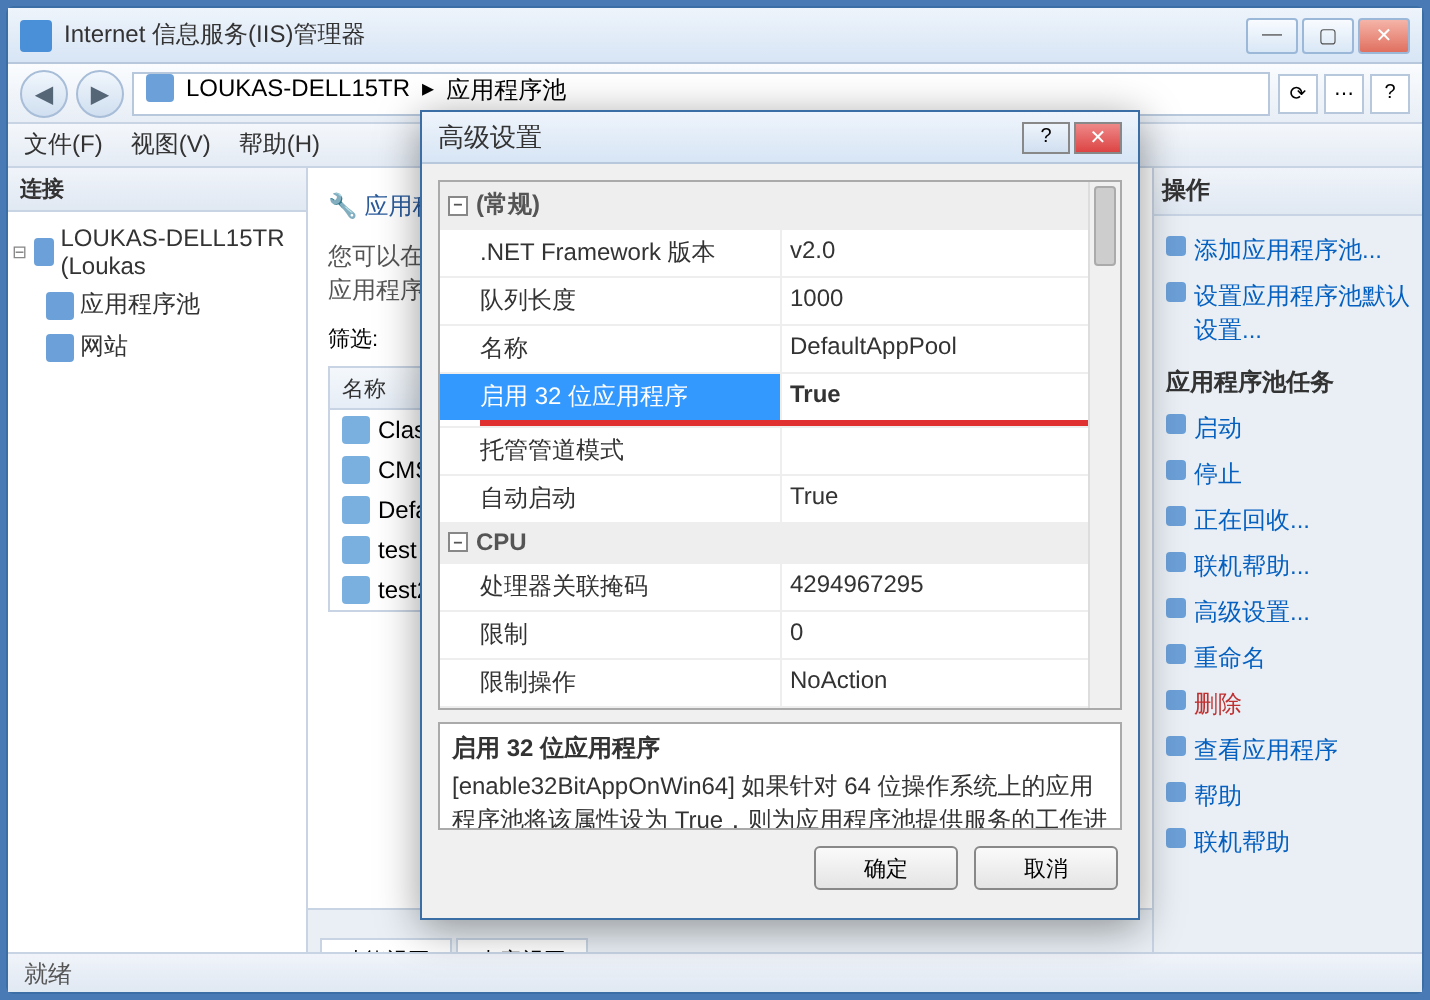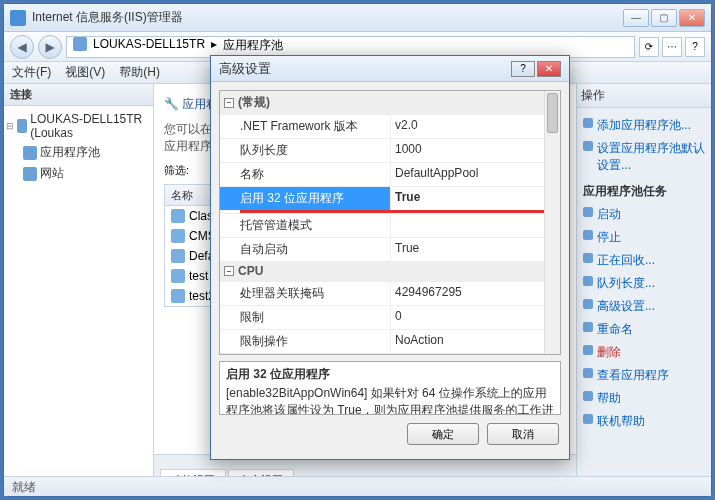--- a/index.html
+++ b/index.html
@@ -26,21 +26,21 @@
 .tree-exp{width:9px;text-align:center;color:#888;font-size:9px}
 .tree-ico{width:14px;height:14px;background:#6ca0d8;border-radius:2px}
 .main{flex:1;background:#fff;position:relative;padding:10px}
 .main-title{font-size:16px;color:#2a5a9a;margin-bottom:8px}
 .main-desc{font-size:11px;color:#555;margin-bottom:8px}
 .grid-hdr{display:flex;background:linear-gradient(#f4f8fc,#e6edf6);border:1px solid #c8d4e4;height:22px;align-items:center;padding:0 6px;font-size:11px;color:#333;width:90px}
 .grid-body{border:1px solid #c8d4e4;border-top:none;width:90px}
 .grid-row{display:flex;align-items:center;padding:3px 6px;gap:4px;font-size:11px}
 .grid-ico{width:14px;height:14px;background:#7ab0e0;border-radius:2px}
 .actions{width:135px;background:#e9eff5;border-left:1px solid #c8d4e4;padding:6px;font-size:11px;color:#0560c0}
-.act-hdr{font-weight:normal;color:#333;background:linear-gradient(#f0f4fa,#e0e8f2);padding:3px 4px;margin:-6px -6px 6px -6px;border-bottom:1px solid #c8d4e4}
+.act-hdr{font-weight:bold;color:#333;background:linear-gradient(#f0f4fa,#e0e8f2);padding:3px 4px;margin:-6px -6px 6px -6px;border-bottom:1px solid #c8d4e4}
 .act-sub{font-weight:bold;color:#333;margin:6px 0 3px 0}
 .act-item{padding:3px 0 3px 14px;cursor:pointer;position:relative}
 .act-item::before{content:"";position:absolute;left:0;top:4px;width:10px;height:10px;background:#6ca0d8;border-radius:2px}
 .act-item.del{color:#c03030}
 .statusbar{height:20px;background:linear-gradient(#f0f4fa,#e0e8f2);border-top:1px solid #c8d4e4;padding:0 8px;display:flex;align-items:flex-end;font-size:11px;color:#555}
 .tabs{position:absolute;bottom:0;left:0;right:0;height:22px;background:#e9eff5;border-top:1px solid #c8d4e4;display:flex;padding:0 6px;gap:2px}
 .tab{padding:3px 10px;background:#fff;border:1px solid #c8d4e4;border-bottom:none;font-size:11px;margin-top:14px}
 
 .dialog{position:absolute;top:55px;left:210px;width:360px;height:405px;background:#f0f0f0;border:1px solid #3a6ea5;box-shadow:0 4px 20px rgba(0,0,0,0.4);display:flex;flex-direction:column}
 .dlg-title{height:26px;background:linear-gradient(#eef4fb,#d7e5f5);display:flex;align-items:center;padding:0 8px;border-bottom:1px solid #b8c8dc}
@@ -164,21 +164,21 @@
     </div>
 
     <div class="actions">
       <div class="act-hdr">操作</div>
       <div class="act-item">添加应用程序池...</div>
       <div class="act-item">设置应用程序池默认设置...</div>
       <div class="act-sub">应用程序池任务</div>
       <div class="act-item">启动</div>
       <div class="act-item">停止</div>
       <div class="act-item">正在回收...</div>
-      <div class="act-item">队列长度...</div>
+      <div class="act-item">联机帮助...</div>
       <div class="act-item">高级设置...</div>
       <div class="act-item">重命名</div>
       <div class="act-item del">删除</div>
       <div class="act-item">查看应用程序</div>
       <div class="act-item">帮助</div>
       <div class="act-item">联机帮助</div>
     </div>
   </div>
 
   <div class="statusbar">

